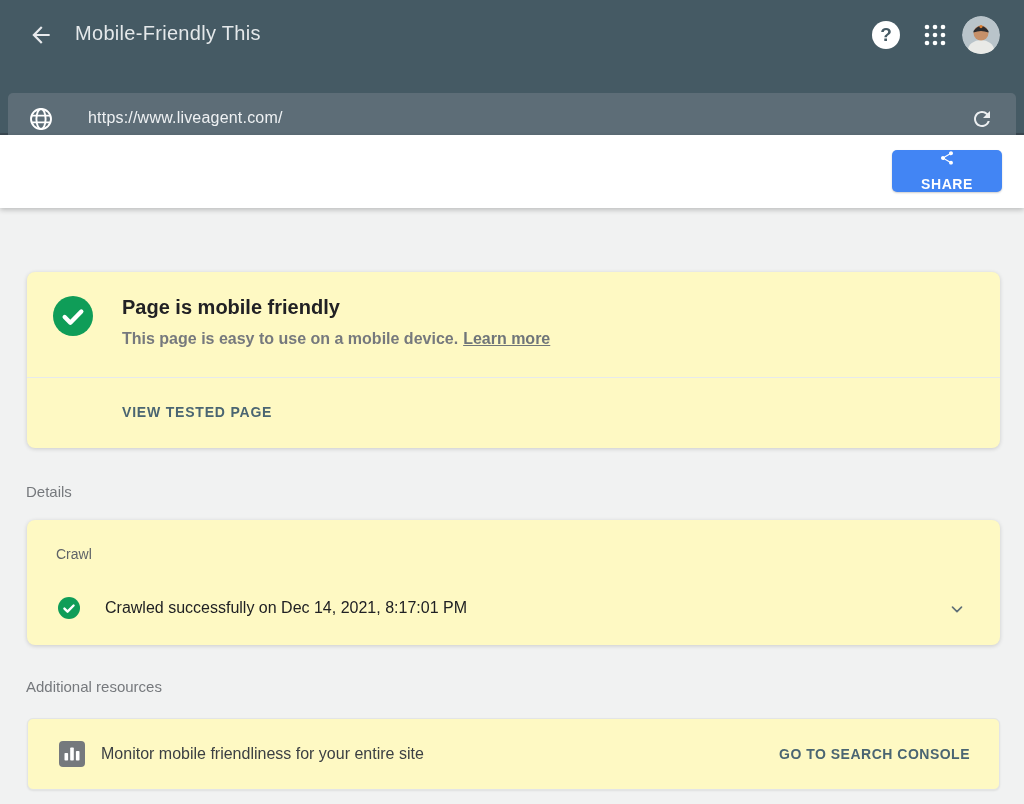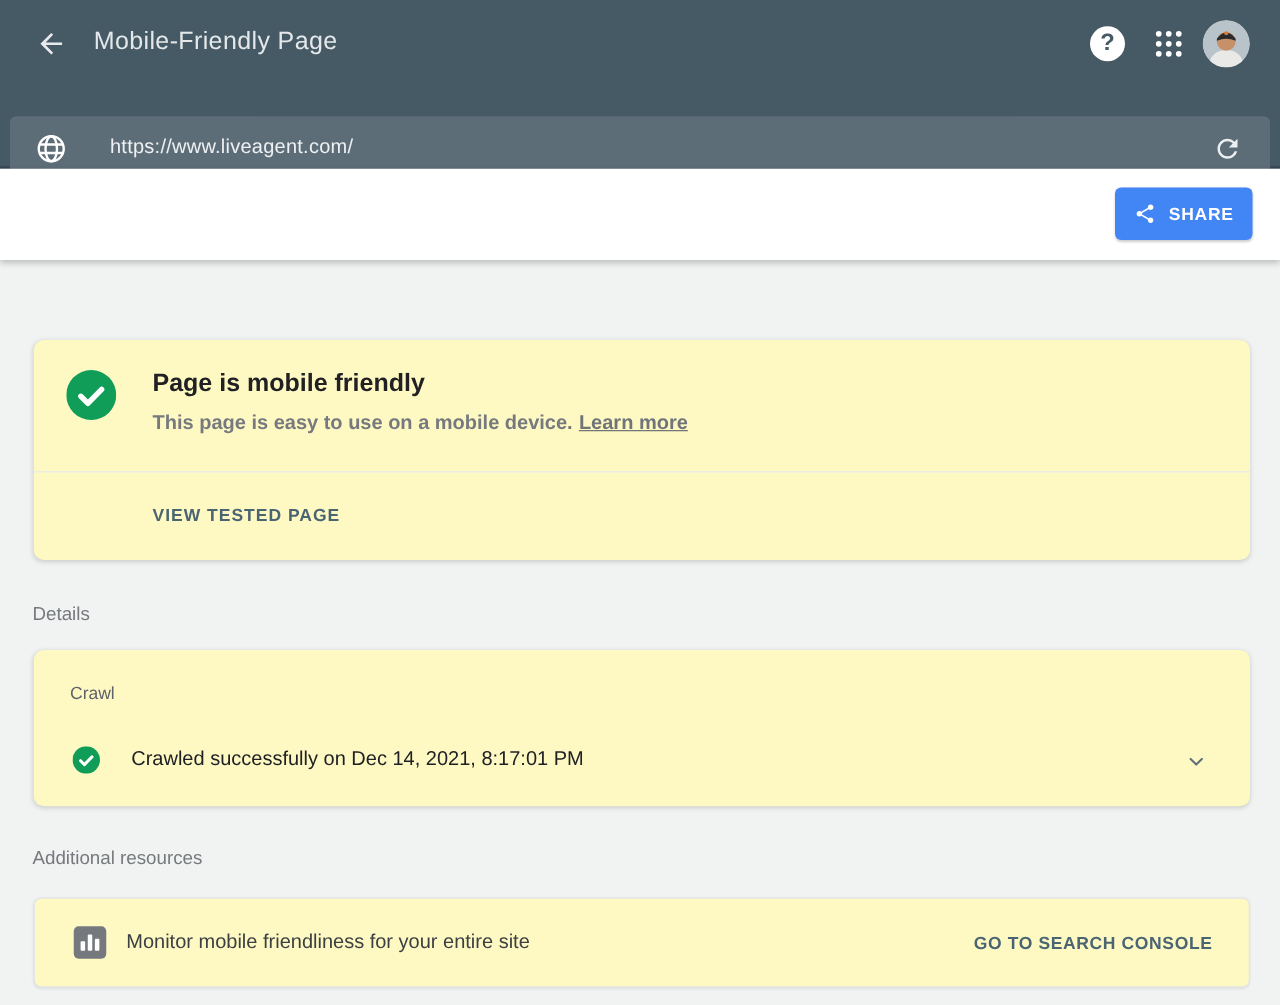--- a/index.html
+++ b/index.html
@@ -18,21 +18,21 @@
   
   .urlstrip { position:absolute; top:68px; left:0; width:1024px; height:67px; background:#455a64; border-bottom:2px solid #3a4851; }
   .urlfield { position:absolute; left:8px; top:25px; width:1008px; height:52px; background:#5d6d77; border-radius:5px; }
   .globe-icon { position:absolute; left:20px; top:13px; width:26px; height:26px; }
   .url-text { position:absolute; left:80px; top:16px; font-size:16px; color:#eef1f3; letter-spacing:.2px; }
   .refresh-btn { position:absolute; right:22px; top:14px; width:24px; height:24px; cursor:pointer; }
 
   
   .resultsbar { position:absolute; top:135px; left:0; width:1024px; height:73px; background:#ffffff; box-shadow:0 2px 5px rgba(0,0,0,.22); z-index:2; }
   .results-title { position:absolute; left:46px; top:0; line-height:73px; font-size:19px; font-weight:700; color:#3c4043; }
-  .share-btn { position:absolute; right:22px; top:15px; height:42px; width:110px; background:#4285f4; border-radius:5px; display:flex; align-items:center; justify-content:center; gap:10px; cursor:pointer; box-shadow:0 1px 2px rgba(0,0,0,.2); }
+  .share-btn { position:absolute; right:22px; top:15px; height:42px; width:110px; background:#4285f4; border-radius:5px; display:flex; align-items:center; justify-content:center; gap:10px; cursor:pointer; box-shadow:0 1px 2px rgba(0,0,0,.2);flex-direction:column; }
   .share-btn span { color:#ffffff; font-size:14px; font-weight:700; letter-spacing:.6px; }
 
   
   .card { position:absolute; left:27px; width:973px; background:#fef9c3; border-radius:8px; box-shadow:0 1px 4px rgba(0,0,0,.16); }
   .card-main { top:272px; height:176px; }
   .cm-body { position:relative; height:106px; border-bottom:1px solid #e7eaec; }
   .big-check { position:absolute; left:26px; top:24px; width:40px; height:40px; }
   .cm-title { position:absolute; left:95px; top:24px; font-size:20px; font-weight:700; color:#212124; }
   .cm-sub { position:absolute; left:95px; top:58px; font-size:16px; color:#76797d;font-weight:bold; }
   .cm-sub .learn-more { text-decoration:underline; color:#6f7579; cursor:pointer; margin-left:5px; }
@@ -56,21 +56,21 @@
 </style>
 </head>
 <body>
 
 <div class="app">
 
   <div class="topbar">
     <svg class="back-btn" viewBox="0 0 24 24">
       <path fill="#e8eaed" d="M20 11H7.83l5.59-5.59L12 4l-8 8 8 8 1.41-1.41L7.83 13H20v-2z"></path>
     </svg>
-    <div class="app-title">Mobile-Friendly Page</div>
+    <div class="app-title">Mobile-Friendly This</div>
     <div class="help-btn">?</div>
     <svg class="apps-btn" viewBox="0 0 24 24">
       <g fill="#ffffff">
         <circle cx="4" cy="4" r="2.3"></circle>
           <circle cx="12" cy="4" r="2.3"></circle>
           <circle cx="20" cy="4" r="2.3"></circle>
         <circle cx="4" cy="12" r="2.3"></circle>
           <circle cx="12" cy="12" r="2.3"></circle>
           <circle cx="20" cy="12" r="2.3"></circle>
         <circle cx="4" cy="20" r="2.3"></circle>

